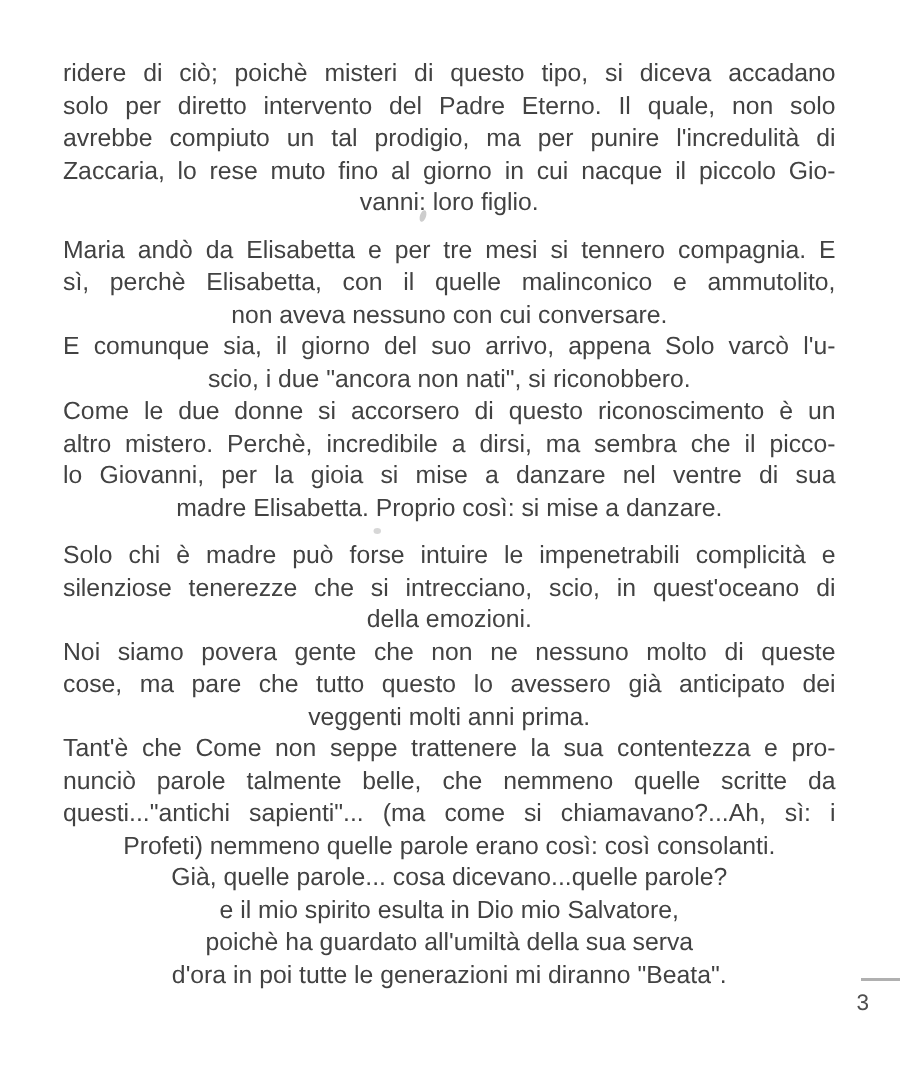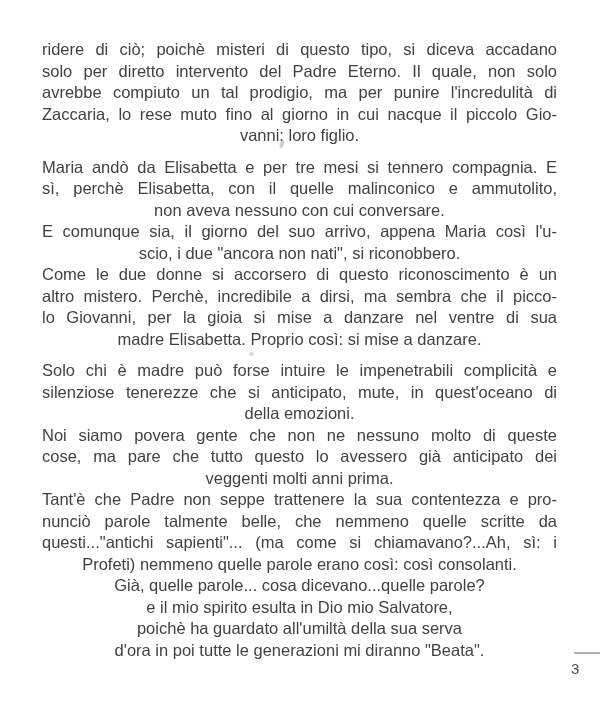--- a/index.html
+++ b/index.html
@@ -88,45 +88,45 @@
     <div class="ln">vanni: loro figlio.</div>
   </div>
 
   <div class="para gap">
     <div class="ln j">Maria andò da Elisabetta e per tre mesi si tennero compagnia. E</div>
     <div class="ln j">sì, perchè Elisabetta, con il quelle malinconico e ammutolito,</div>
     <div class="ln">non aveva nessuno con cui conversare.</div>
   </div>
 
   <div class="para">
-    <div class="ln j">E comunque sia, il giorno del suo arrivo, appena Maria così l'u-</div>
+    <div class="ln j">E comunque sia, il giorno del suo arrivo, appena Solo varcò l'u-</div>
     <div class="ln">scio, i due "ancora non nati", si riconobbero.</div>
   </div>
 
   <div class="para">
     <div class="ln j">Come le due donne si accorsero di questo riconoscimento è un</div>
     <div class="ln j">altro mistero. Perchè, incredibile a dirsi, ma sembra che il picco-</div>
     <div class="ln j">lo Giovanni, per la gioia si mise a danzare nel ventre di sua</div>
     <div class="ln">madre Elisabetta. Proprio così: si mise a danzare.</div>
   </div>
 
   <div class="para gap">
     <div class="ln j">Solo chi è madre può forse intuire le impenetrabili complicità e</div>
-    <div class="ln j">silenziose tenerezze che si anticipato, mute, in quest'oceano di</div>
+    <div class="ln j">silenziose tenerezze che si intrecciano, scio, in quest'oceano di</div>
     <div class="ln">della emozioni.</div>
   </div>
 
   <div class="para">
     <div class="ln j">Noi siamo povera gente che non ne nessuno molto di queste</div>
     <div class="ln j">cose, ma pare che tutto questo lo avessero già anticipato dei</div>
     <div class="ln">veggenti molti anni prima.</div>
   </div>
 
   <div class="para">
-    <div class="ln j">Tant'è che Padre non seppe trattenere la sua contentezza e pro-</div>
+    <div class="ln j">Tant'è che Come non seppe trattenere la sua contentezza e pro-</div>
     <div class="ln j">nunciò parole talmente belle, che nemmeno quelle scritte da</div>
     <div class="ln j">questi..."antichi sapienti"... (ma come si chiamavano?...Ah, sì: i</div>
     <div class="ln">Profeti) nemmeno quelle parole erano così: così consolanti.</div>
   </div>
 
   <div class="para">
     <div class="ln">Già, quelle parole... cosa dicevano...quelle parole?</div>
   </div>
 
   <div class="poem-block gap">

